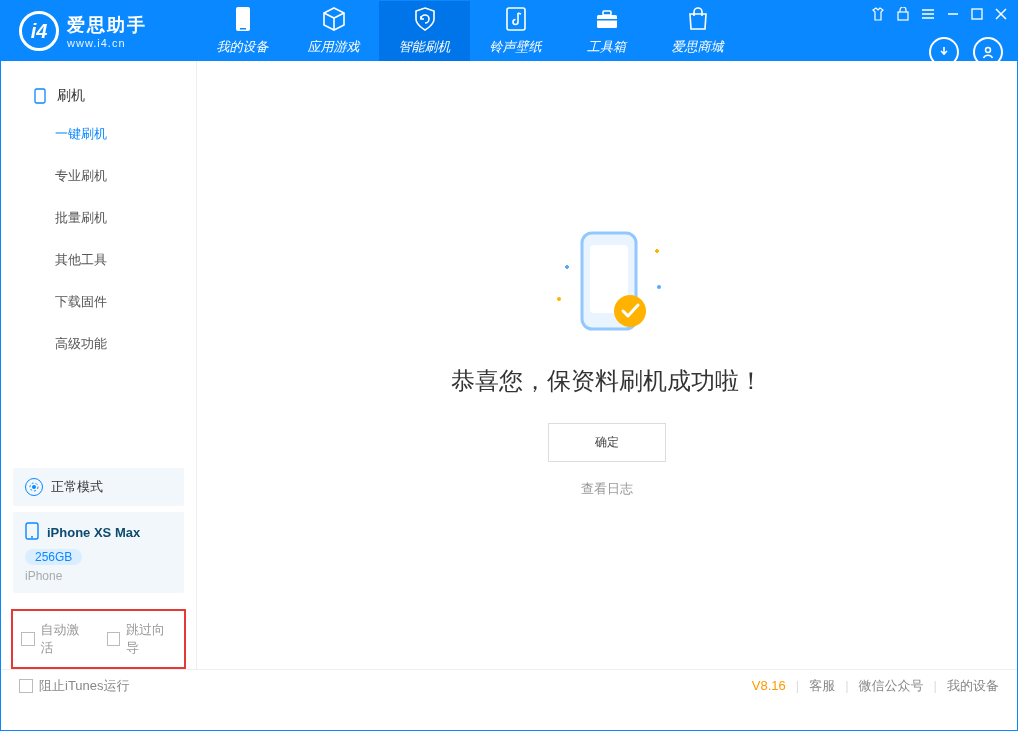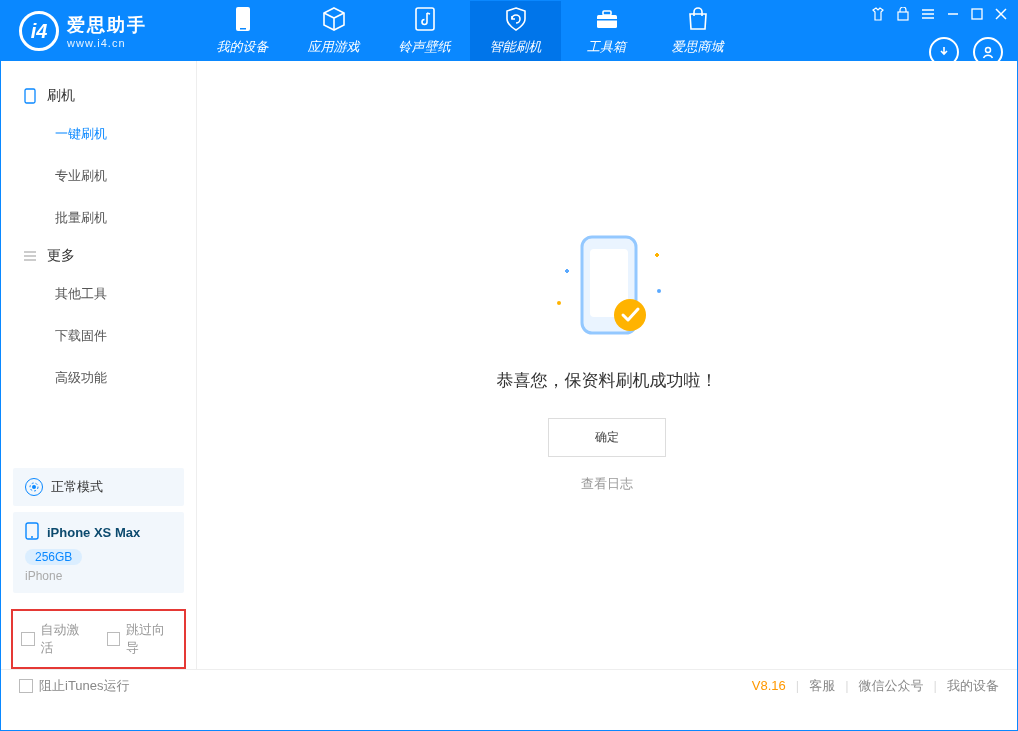--- a/index.html
+++ b/index.html
@@ -17,40 +17,40 @@
 .nav-item.active { background: #0075ea; }
 .nav-ic { width: 26px; height: 26px; display: flex; align-items: center; justify-content: center; }
 
 .header-right { position: absolute; right: 10px; top: 6px; display: flex; gap: 12px; align-items: center; color: #fff; }
 .header-right span { cursor: pointer; font-size: 14px; display:inline-flex; align-items:center; justify-content:center; }
 .header-icons { position: absolute; right: 14px; top: 36px; display: flex; gap: 14px; color: #fff; }
 .header-icons .ic { width: 30px; height: 30px; border: 2px solid #fff; border-radius: 50%; display: flex; align-items: center; justify-content: center; cursor: pointer; }
 
 .body-row { display: flex; height: 608px; }
 .sidebar { width: 196px; border-right: 1px solid #eee; padding-top: 18px; display:flex; flex-direction:column; }
-.sb-group { padding: 8px 22px; display: flex; align-items: center; gap: 10px; color: #333; font-size: 14px; }
+.sb-group { padding: 8px 32px; display: flex; align-items: center; gap: 10px; color: #333; font-size: 14px; }
 .sb-ic { width: 14px; height: 14px; display:inline-flex; align-items:center; justify-content:center; }
 .sb-item { padding: 12px 20px 12px 54px; color: #555; font-size: 13px; cursor: pointer; }
 .sb-item.active { color: #0a88ff; }
 
 .sb-spacer { flex: 1; }
 .dev-card { margin: 6px 12px; background: #f2f7fc; border-radius: 2px; padding: 10px 12px; font-size: 13px; color: #333; }
 .dev-card .row1 { display:flex; align-items:center; gap:8px; }
 .dev-card .mode-ic { width:18px;height:18px;border-radius:50%;border:1.5px solid #0a88ff;display:inline-flex;align-items:center;justify-content:center; }
 .dev-card2 { margin: 0 12px 10px; background: #f2f7fc; border-radius: 2px; padding: 10px 12px; font-size: 13px; }
 .dev-card2 .name { color:#0c4a6e; font-weight:bold; display:flex; align-items:center; gap:8px;}
 .dev-card2 .cap { display:inline-block; background:#dbeeff; color:#0a88ff; border-radius:10px; padding:1px 10px; font-size:12px; margin-top:6px;}
 .dev-card2 .typ { color:#aaa; font-size:12px; margin-top:4px;}
 
 .chk-row { border: 2px solid #e53935; margin: 6px 10px 0; padding: 10px 8px; display:flex; gap:16px; color:#999; font-size:13px; align-items:center;}
 .chk { width:14px;height:14px;border:1px solid #bbb; display:inline-block; }
 
 .main { flex: 1; position: relative; display:flex; flex-direction:column; align-items:center; justify-content:center; }
 .phone-ill { position:relative; width:120px; height:110px; margin-bottom: 22px; }
-.success-msg { font-size: 17px; color:#333; margin-bottom: 26px; }
+.success-msg { font-size: 24px; color:#333; margin-bottom: 26px; }
 .ok-btn { border:1px solid #ddd; background:#fff; padding: 10px 46px; font-size:12px; color:#444; cursor:pointer; margin-bottom: 18px; }
 .log-link { color:#999; font-size:13px; cursor:pointer; }
 
 .footer { height: 32px; border-top:1px solid #eee; display:flex; align-items:center; padding:0 18px; font-size:13px; color:#888; }
 .footer .left { display:flex; align-items:center; gap:8px; }
 .footer .right { margin-left:auto; display:flex; align-items:center; gap:10px; }
 .footer .right a { color:#888; cursor:pointer; }
 .footer .sep { color:#ddd; }
 </style>
 </head>
@@ -76,39 +76,39 @@
     </div>
     <div class="nav-item">
       <div class="nav-ic">
           <svg width="26" height="26" viewBox="0 0 26 26">
             <path d="M13 2 L23 7 L23 19 L13 24 L3 19 L3 7 Z" fill="none" stroke="#fff" stroke-width="1.6"></path>
             <path d="M3 7 L13 12 L23 7 M13 12 L13 24" stroke="#fff" stroke-width="1.6" fill="none"></path>
           </svg>
         </div>
       <span>应用游戏</span>
     </div>
+    <div class="nav-item active">
+      <div class="nav-ic">
+          <svg width="26" height="26" viewBox="0 0 26 26">
+            <path d="M13 2 L22 5 L22 13 C22 19 13 24 13 24 C13 24 4 19 4 13 L4 5 Z" fill="none" stroke="#fff" stroke-width="1.6"></path>
+            <path d="M9 13 A4 4 0 1 1 13 17" fill="none" stroke="#fff" stroke-width="1.6"></path>
+            <path d="M9 10 L9 13 L12 13" fill="none" stroke="#fff" stroke-width="1.6"></path>
+          </svg>
+        </div>
+      <span>智能刷机</span>
+    </div>
     <div class="nav-item">
       <div class="nav-ic">
           <svg width="24" height="26" viewBox="0 0 24 26">
             <rect x="3" y="2" width="18" height="22" rx="2" fill="none" stroke="#fff" stroke-width="1.6"></rect>
             <path d="M14 7 L14 16 A2.5 2.5 0 1 1 11.5 13.5" fill="none" stroke="#fff" stroke-width="1.6"></path>
             <path d="M14 7 L17 8" stroke="#fff" stroke-width="1.6"></path>
           </svg>
         </div>
       <span>铃声壁纸</span>
-    </div>
-    <div class="nav-item active">
-      <div class="nav-ic">
-          <svg width="26" height="26" viewBox="0 0 26 26">
-            <path d="M13 2 L22 5 L22 13 C22 19 13 24 13 24 C13 24 4 19 4 13 L4 5 Z" fill="none" stroke="#fff" stroke-width="1.6"></path>
-            <path d="M9 13 A4 4 0 1 1 13 17" fill="none" stroke="#fff" stroke-width="1.6"></path>
-            <path d="M9 10 L9 13 L12 13" fill="none" stroke="#fff" stroke-width="1.6"></path>
-          </svg>
-        </div>
-      <span>智能刷机</span>
     </div>
     <div class="nav-item">
       <div class="nav-ic">
           <svg width="26" height="24" viewBox="0 0 26 24">
             <rect x="3" y="8" width="20" height="13" rx="1.5" fill="#fff"></rect>
             <rect x="9" y="4" width="8" height="4" rx="1" fill="none" stroke="#fff" stroke-width="1.6"></rect>
             <rect x="3" y="12" width="20" height="1.5" fill="#0a88ff"></rect>
           </svg>
         </div>
       <span>工具箱</span>
@@ -182,30 +182,20 @@
           <svg width="12" height="16" viewBox="0 0 12 16">
             <rect x="1" y="1" width="10" height="14" rx="1.5" fill="none" stroke="#0a88ff" stroke-width="1.3"></rect>
           </svg>
         </span>
       <span>刷机</span>
     </div>
     <div class="sb-item active">一键刷机</div>
     <div class="sb-item">专业刷机</div>
     <div class="sb-item">批量刷机</div>
 
-    <div class="sb-group">
-      <span class="sb-ic">
-          <svg width="14" height="12" viewBox="0 0 14 12">
-            <line x1="1" y1="2" x2="13" y2="2" stroke="#bbb" stroke-width="1.5"></line>
-            <line x1="1" y1="6" x2="13" y2="6" stroke="#bbb" stroke-width="1.5"></line>
-            <line x1="1" y1="10" x2="13" y2="10" stroke="#bbb" stroke-width="1.5"></line>
-          </svg>
-        </span>
-      <span>更多</span>
-    </div>
     <div class="sb-item">其他工具</div>
     <div class="sb-item">下载固件</div>
     <div class="sb-item">高级功能</div>
 
     <div class="sb-spacer"></div>
 
     <div class="dev-card">
       <div class="row1">
         <span class="mode-ic">
             <svg width="10" height="10" viewBox="0 0 10 10">

